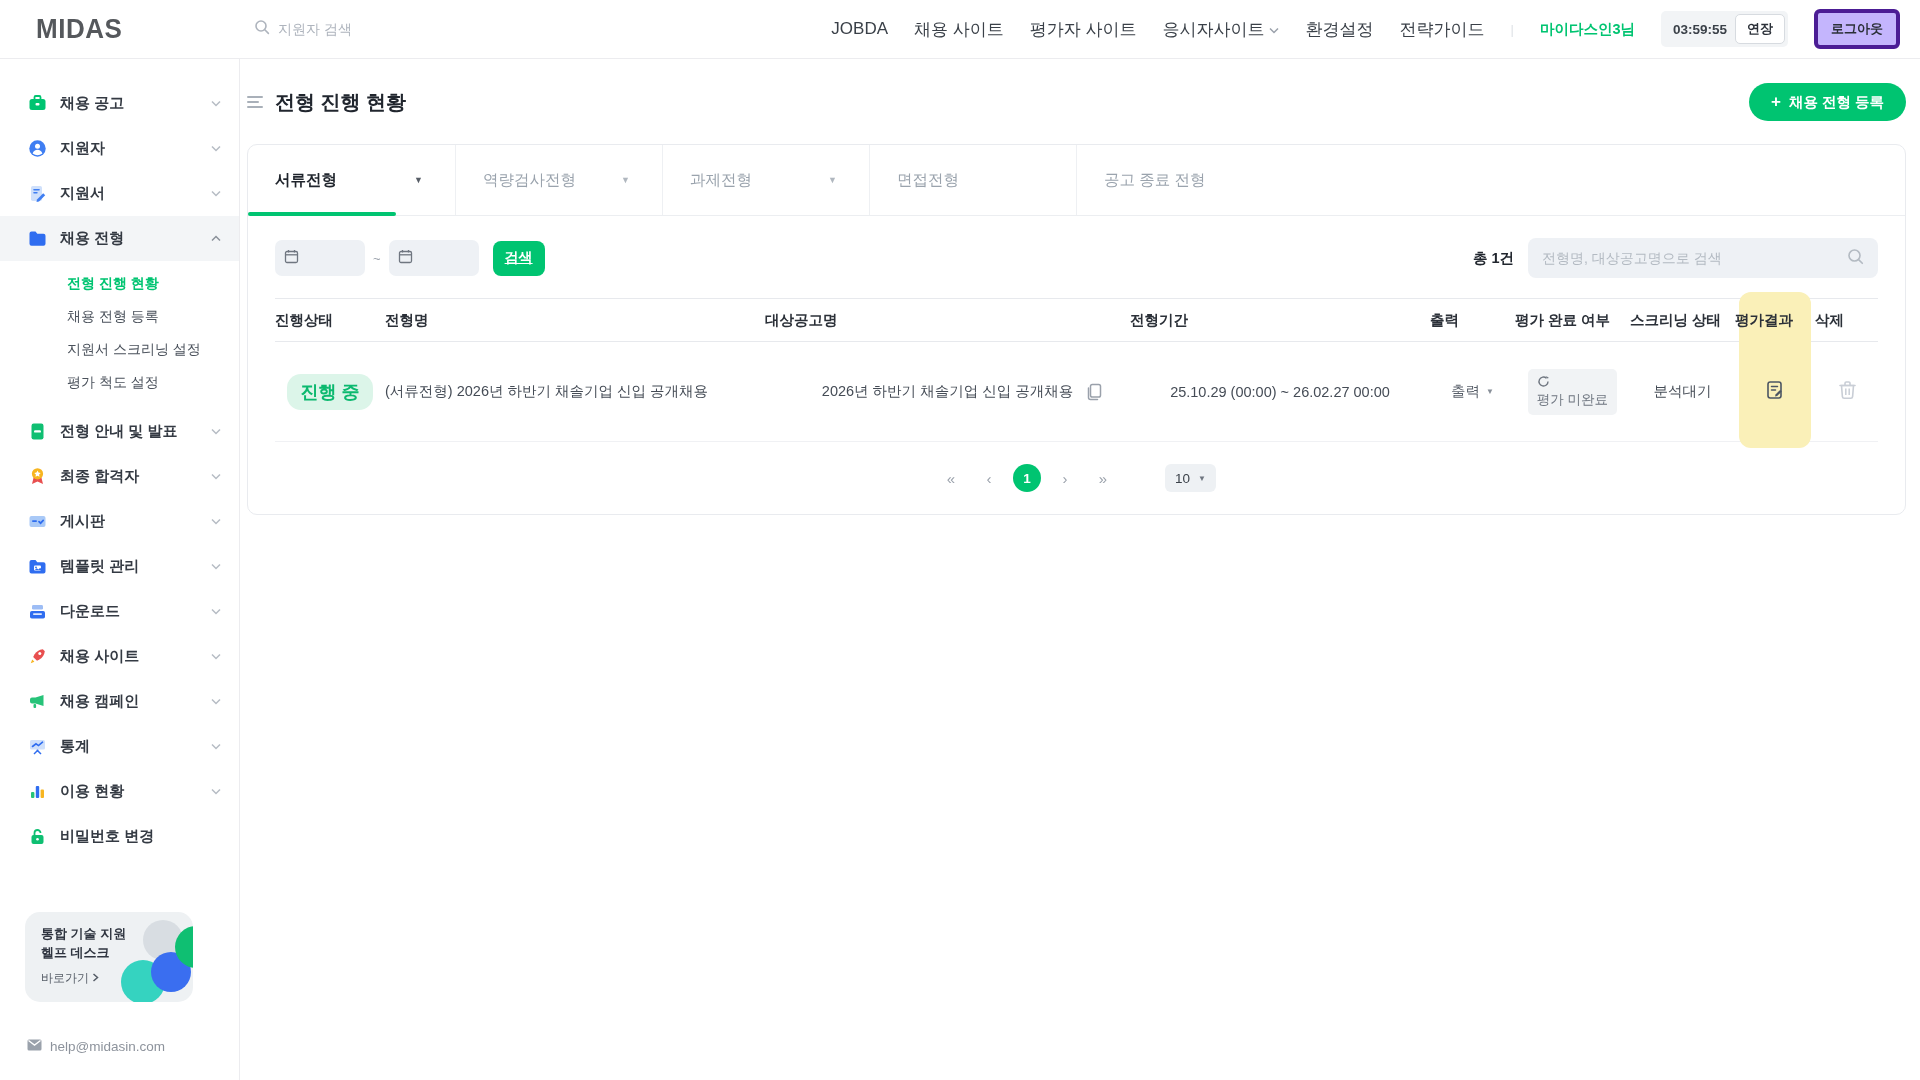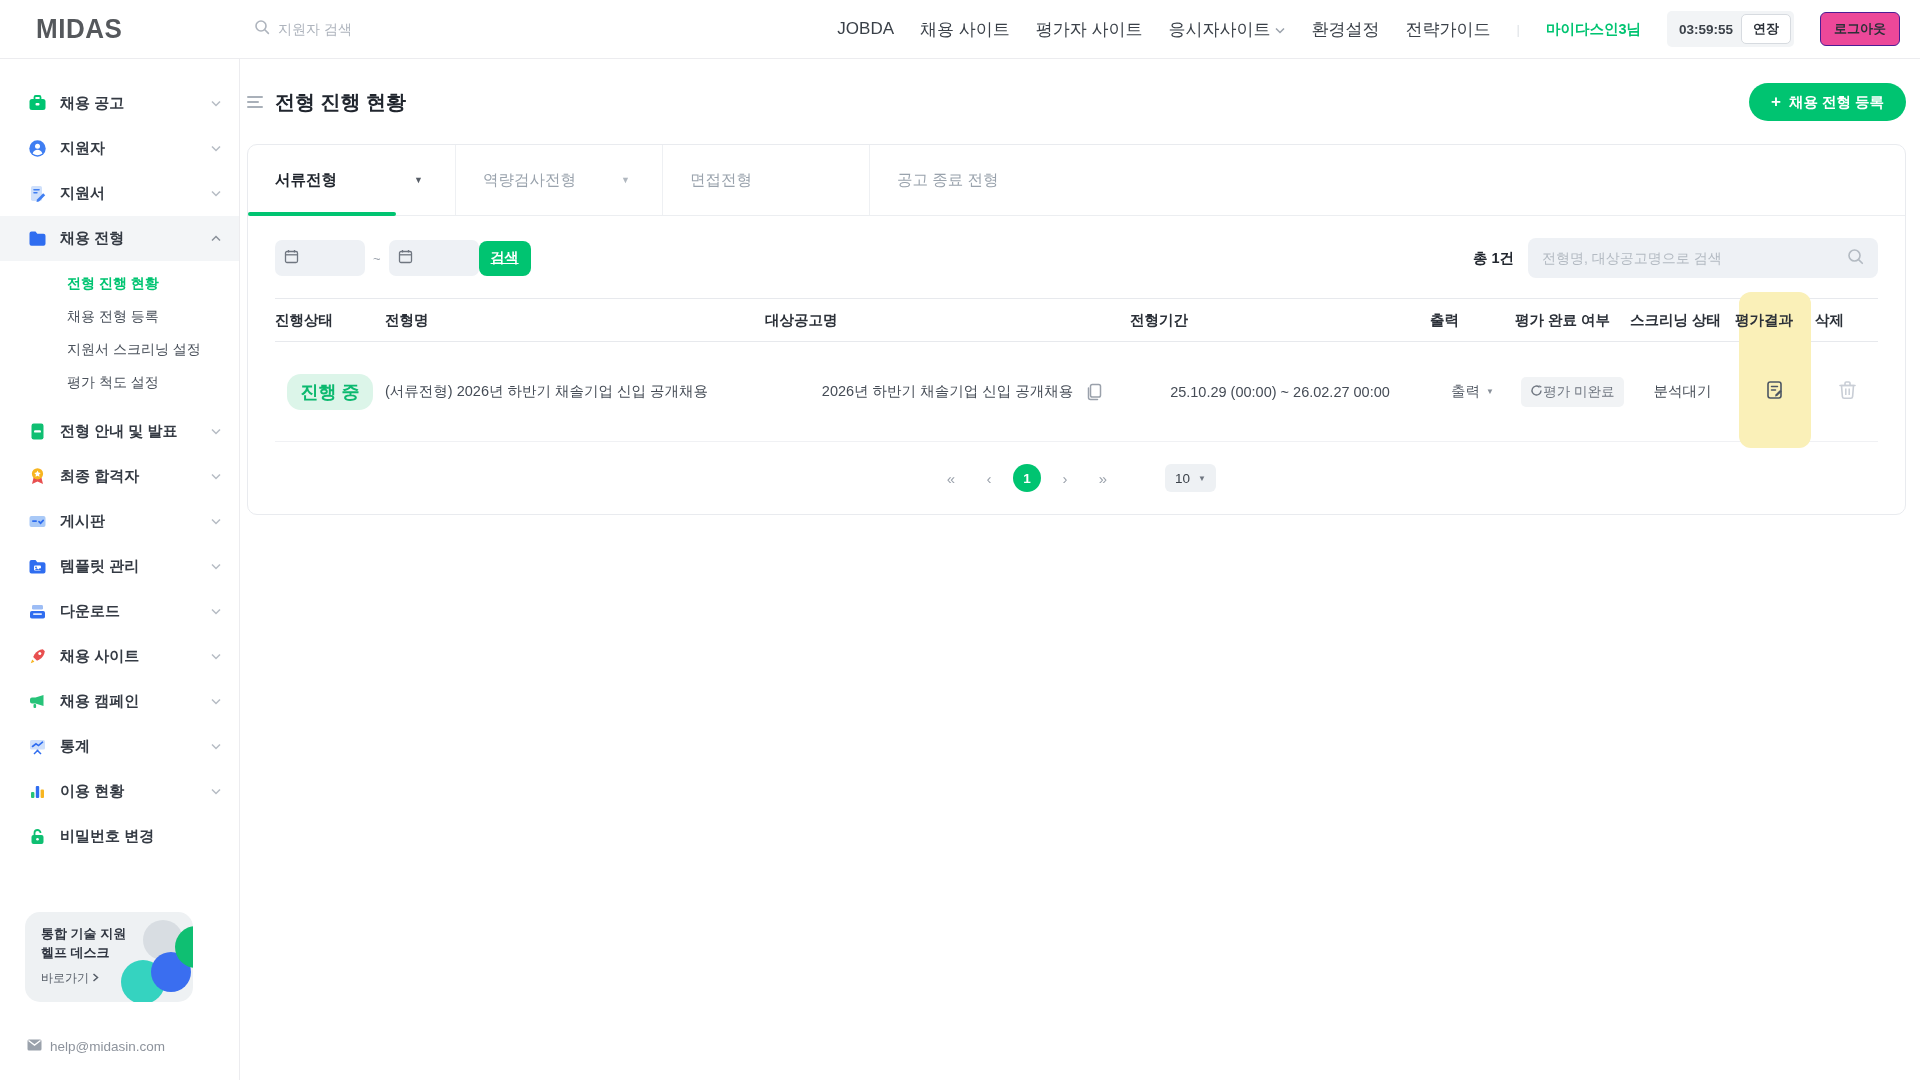--- a/index.html
+++ b/index.html
@@ -12,21 +12,21 @@
   .top-search { display:flex; align-items:center; gap:8px; margin-left:38px; flex:0 0 auto; }
   .top-search input { border:none; outline:none; font-size:14px; width:220px; background:transparent; color:#333; }
   .top-search input::placeholder { color:#aeb4bd; }
   .top-right { margin-left:auto; display:flex; align-items:center; gap:26px; padding-right:20px; }
   .top-link { font-size:17px; color:#3a4048; cursor:pointer; white-space:nowrap; display:flex; align-items:center; gap:5px; }
   .top-divider { color:#dfe2e6; font-size:13px; }
   .user-name { font-size:14.5px; font-weight:bold; color:#00C471; white-space:nowrap; }
   .timer-box { background:#f2f4f6; border-radius:5px; display:flex; align-items:center; gap:8px; padding:3px 3px 3px 12px; }
   .timer-text { font-size:13.5px; font-weight:bold; color:#3b4149; }
   .btn-extend { background:#fff; border:1px solid #d7dbe0; border-radius:5px; font-size:13px; font-weight:bold; padding:5px 11px; color:#2b3038; cursor:pointer; }
-  .btn-logout { background:#ec4899; border:1px solid #4c1d95; border-radius:6px; font-size:13px; font-weight:bold; padding:7px 13px; color:#2b3038; cursor:pointer; }
+  .btn-logout { background:#c4b5fd; border:4px solid #4c1d95; border-radius:6px; font-size:13px; font-weight:bold; padding:7px 13px; color:#2b3038; cursor:pointer; }
 
   
   .sidebar { position:fixed; top:59px; left:0; width:240px; bottom:0; background:#fff; border-right:1px solid #ececef; z-index:20; }
   .nav { padding-top:22px; }
   .nav-item { height:45px; display:flex; align-items:center; padding:0 18px 0 27px; cursor:pointer; }
   .nav-item.active { background:#f3f5f7; }
   .nav-icon { width:20px; height:20px; display:flex; align-items:center; justify-content:center; margin-right:13px; }
   .nav-label { font-size:15px; font-weight:bold; color:#343a43; flex:1; }
   .chev { color:#b6bcc4; display:flex; }
   .submenu { padding:6px 0 10px 0; }
@@ -62,40 +62,40 @@
   .tab .caret { font-size:9px; color:#b0b7bf; }
   .tab.active { color:#1f242c; font-weight:bold; }
   .tab.active .caret { color:#575d66; }
   .tab.active::after { content:""; position:absolute; left:0; bottom:-1px; width:148px; height:4px; background:#00C471; border-radius:2px; }
   .tab.no-drop { justify-content:flex-start; }
 
   
   .filter-row { display:flex; align-items:center; padding:22px 27px 20px 27px; }
   .date-input { width:90px; height:36px; background:#eef1f5; border-radius:7px; display:flex; align-items:center; padding-left:9px; cursor:pointer; }
   .tilde { margin:0 8px; color:#9aa1ab; font-size:13px; }
-  .btn-search { background:#00C471; color:#fff; border:none; border-radius:8px; height:35px; padding:0 12px; font-size:14px; font-weight:bold; cursor:pointer;text-decoration:underline; }
+  .btn-search { margin-left:14px; background:#00C471; color:#fff; border:none; border-radius:8px; height:35px; padding:0 12px; font-size:14px; font-weight:bold; cursor:pointer;text-decoration:underline; }
   .filter-right { margin-left:auto; display:flex; align-items:center; gap:14px; }
   .total-count { font-size:14.5px; color:#21262e; font-weight:bold; white-space:nowrap; }
   .table-search { width:350px; height:40px; background:#eef1f5; border-radius:8px; display:flex; align-items:center; padding:0 14px; }
   .table-search input { flex:1; border:none; outline:none; background:transparent; font-size:14px; color:#333; }
   .table-search input::placeholder { color:#b3bac2; }
 
   
   .table-wrap { position:relative; padding:0 27px; }
   .grid-row { display:grid; grid-template-columns:110px 380px 365px 300px 85px 115px 105px 80px 65px; align-items:center; }
   .thead { height:44px; border-top:1px solid #e7e9ed; border-bottom:1px solid #e7e9ed; }
   .th { font-size:14.5px; font-weight:bold; color:#2b3038; position:relative; z-index:2; }
   .trow { height:100px; border-bottom:1px solid #f0f1f4; }
   .td { font-size:14.5px; color:#454c56; text-align:center; position:relative; z-index:2; }
   .td.left { text-align:left; }
   .status-badge { display:inline-block; background:#dcf5e9; color:#0cb96f; font-size:18px; font-weight:bold; border-radius:14px; padding:6px 13px; }
   .copy-btn { position:absolute; right:28px; top:50%; transform:translateY(-50%); cursor:pointer; display:flex; }
   .print-cell { display:flex; align-items:center; justify-content:center; gap:6px; color:#585f69; cursor:pointer; }
   .print-cell .caret { font-size:8px; color:#888f99; }
-  .eval-pill { display:inline-flex; align-items:center; background:#f1f3f5; border-radius:5px; padding:6px 9px; font-size:13.5px; color:#6f7680; }
+  .eval-pill { display:inline-flex; align-items:flex-start; background:#f1f3f5; border-radius:5px; padding:6px 9px; font-size:13.5px; color:#6f7680;flex-direction:column; }
   .eval-result-btn { display:inline-flex; cursor:pointer; }
   .trash-btn { display:inline-flex; cursor:pointer; }
   .eval-highlight { position:absolute; top:-6px; left:calc(27px + 1464px); width:72px; height:156px; background:#faf0b8; border-radius:12px; z-index:1; }
 
   
   .pagination { height:72px; display:flex; align-items:center; justify-content:center; position:relative; }
   .pg-group { display:flex; align-items:center; gap:10px; }
   .pg-arrow { width:28px; height:28px; display:flex; align-items:center; justify-content:center; color:#9aa1ab; font-size:15px; cursor:pointer; }
   .pg-current { width:28px; height:28px; border-radius:50%; background:#00C471; color:#fff; font-size:13.5px; font-weight:bold; display:flex; align-items:center; justify-content:center; cursor:pointer; }
   .page-size { margin-left:48px; background:#eef1f4; border-radius:6px; height:28px; padding:0 10px; display:flex; align-items:center; gap:8px; font-size:13.5px; color:#3b4149; cursor:pointer; }
@@ -418,20 +418,24 @@
 
     <div class="tabs">
       <div class="tab active">
         <span>서류전형</span>
           <span class="caret"></span>
       </div>
       <div class="tab">
         <span>역량검사전형</span>
           <span class="caret"></span>
       </div>
+      <div class="tab">
+        <span>과제전형</span>
+          <span class="caret"></span>
+      </div>
       <div class="tab no-drop">
         <span>면접전형</span>
       </div>
       <div class="tab no-drop">
         <span>공고 종료 전형</span>
       </div>
     </div>
 
     <div class="filter-row">
       <div class="date-input">

